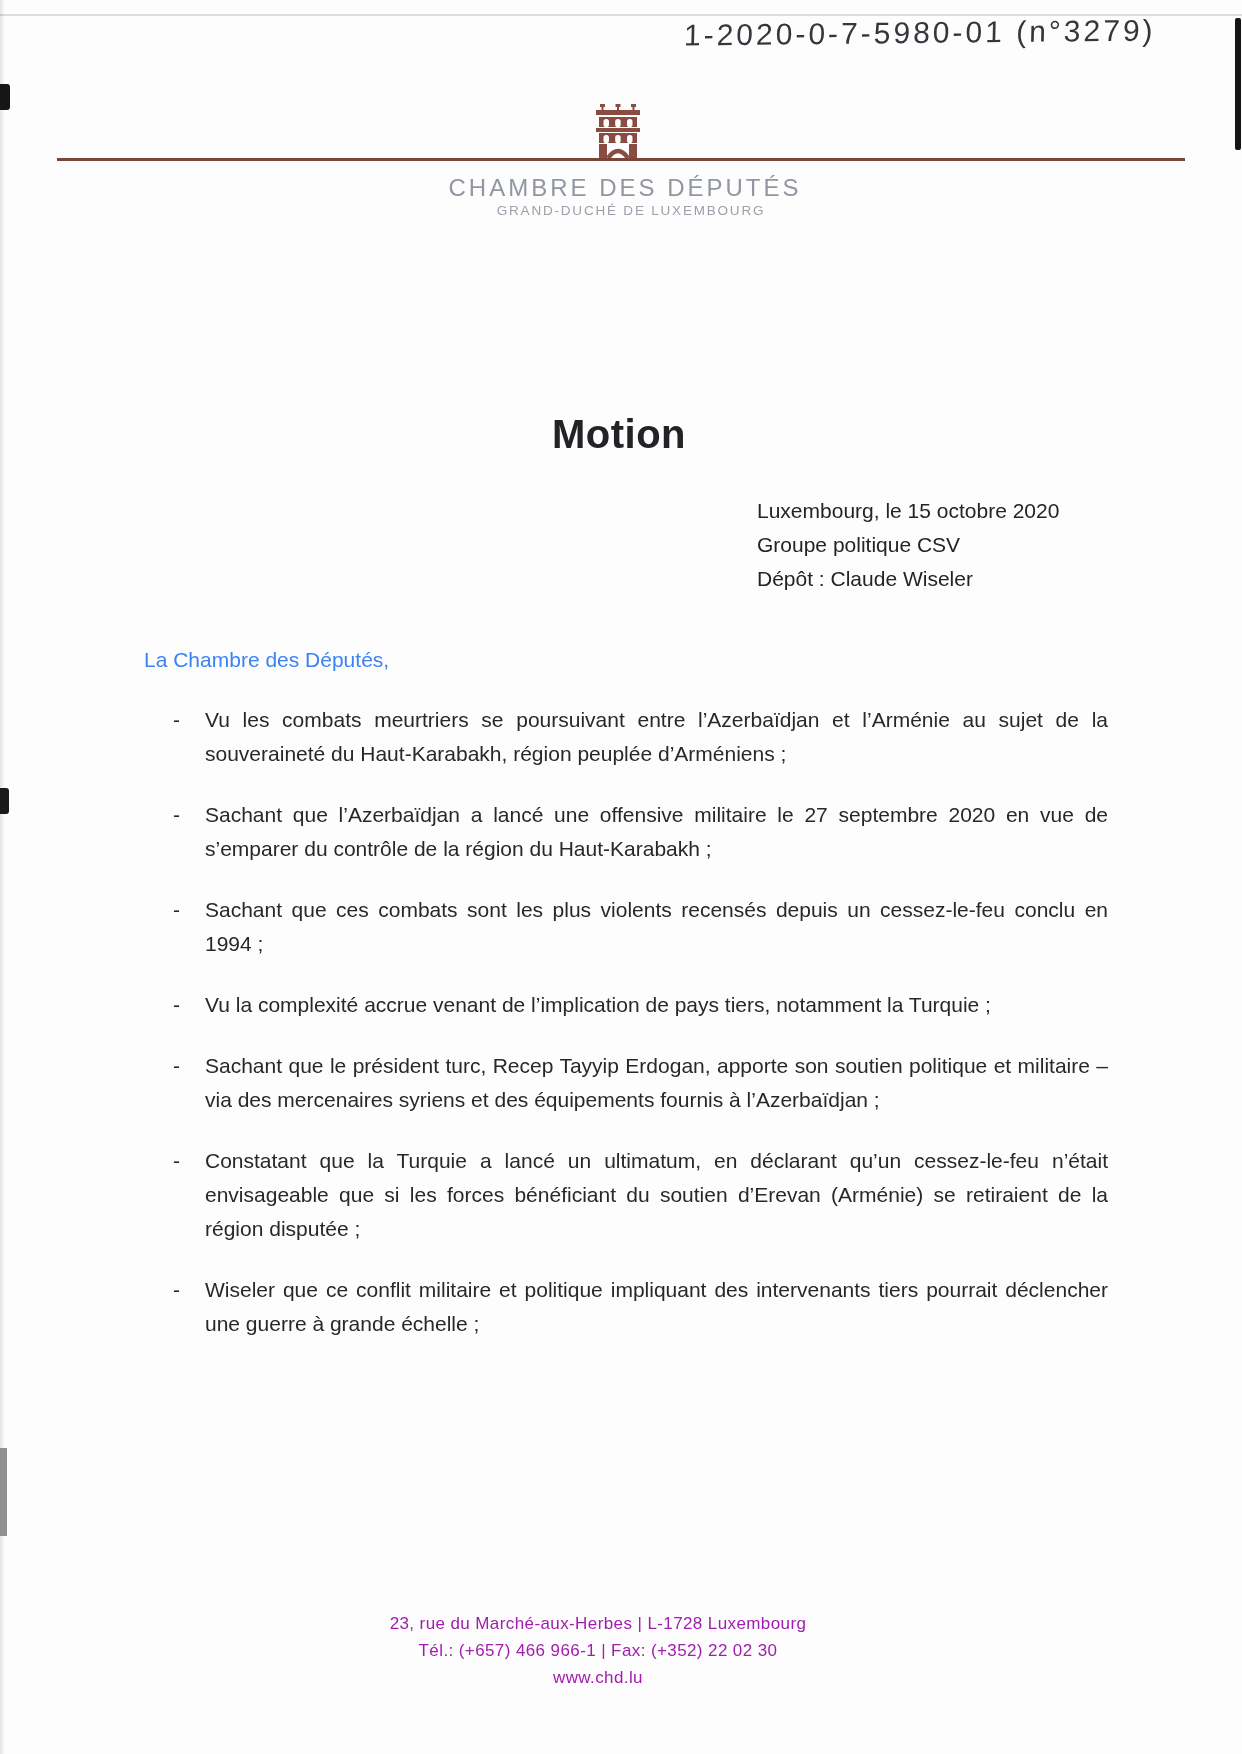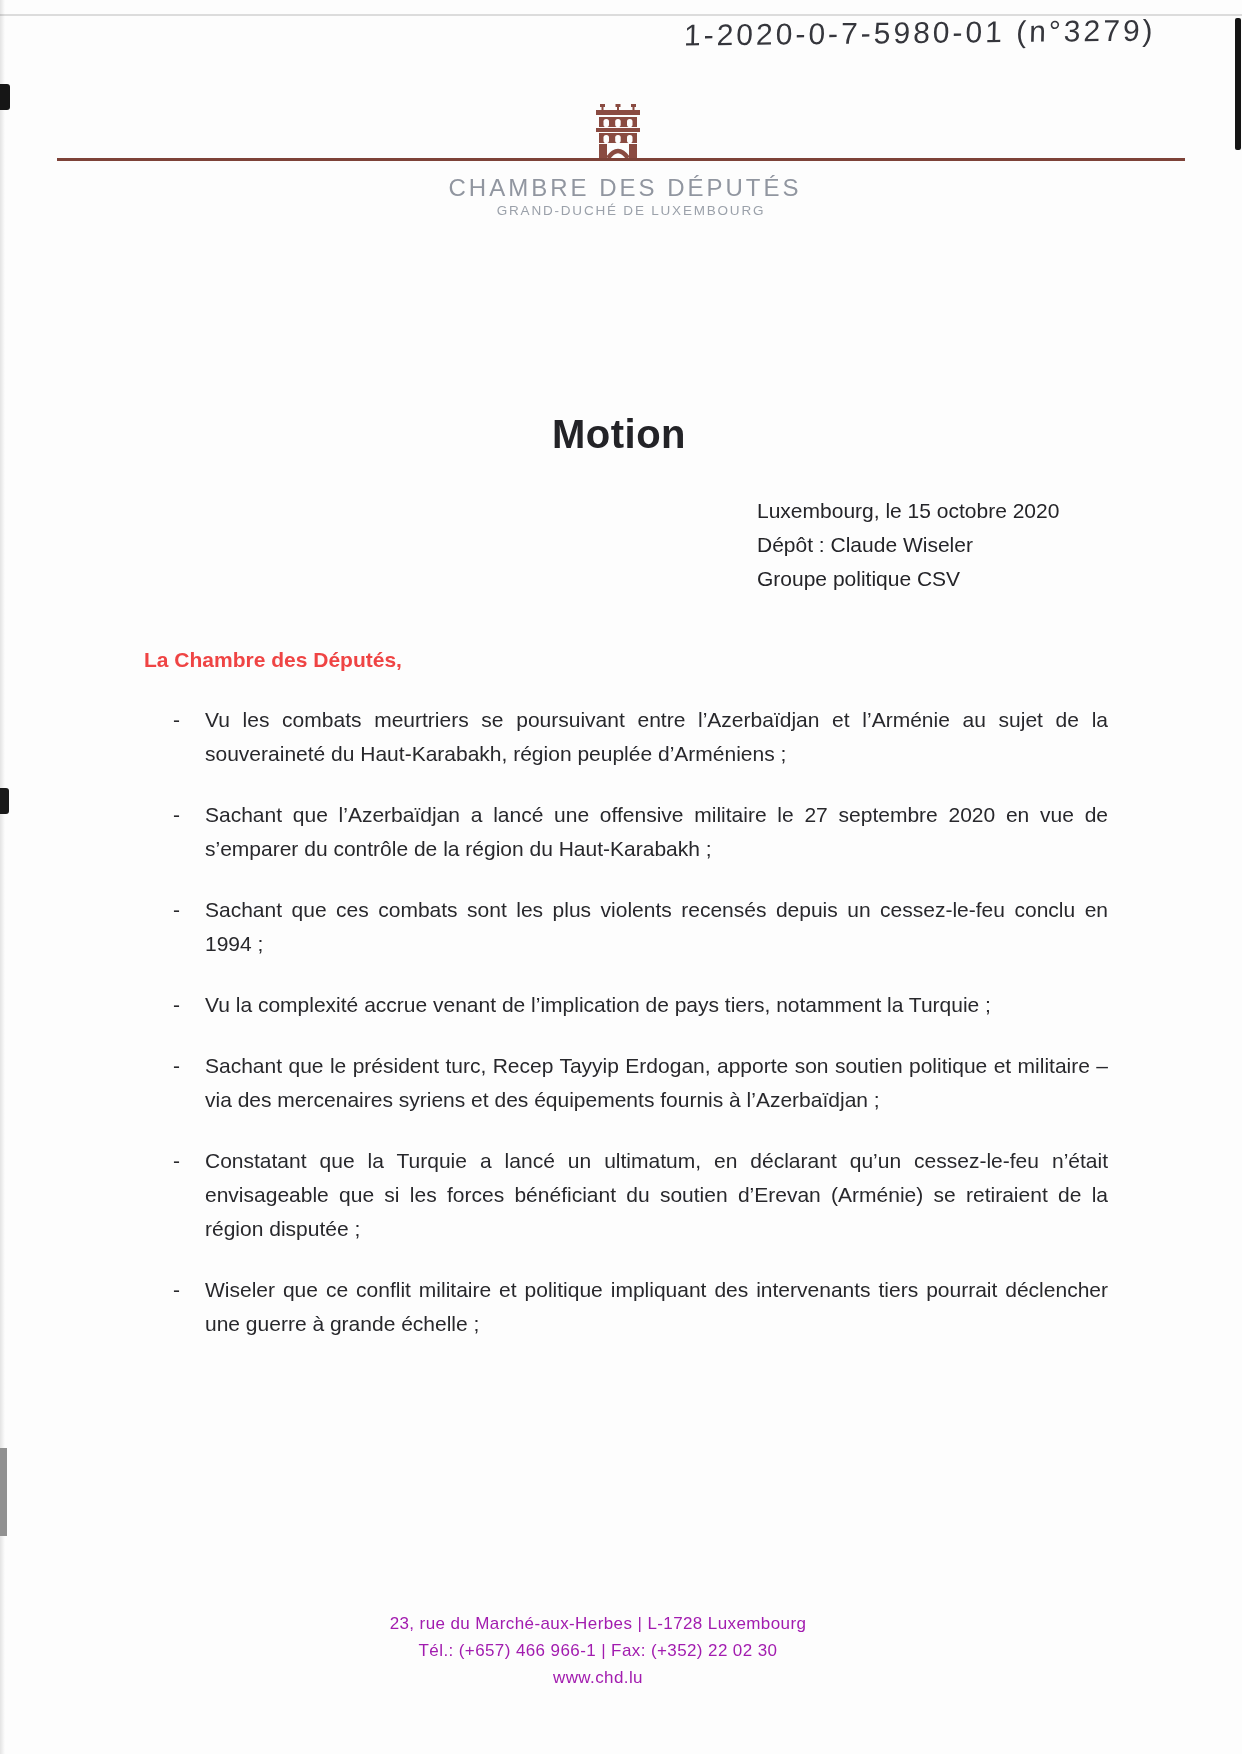--- a/index.html
+++ b/index.html
@@ -67,22 +67,22 @@
     margin-left: 21px;
   }
   .meta-block {
     position: absolute; top: 494px; left: 757px;
     font-size: 21px; font-weight: normal;
     line-height: 34px;
     color: #242428;
   }
   .salutation {
     position: absolute; top: 648px; left: 144px;
-    font-size: 21px; font-weight: bold;
-    color: #ef4444;
+    font-size: 21px; font-weight: normal;
+    color: #3b82f6;
   }
   .clause-list {
     position: absolute; top: 703px; left: 143px;
     width: 965px;
     margin: 0; padding: 0;
     list-style: none;
   }
   .clause-list li {
     position: relative;
     padding-left: 62px;
@@ -159,22 +159,22 @@
     </svg>
   </div>
   <div class="letterhead-rule"></div>
   <div class="org-name">CHAMBRE DES DÉPUTÉS</div>
   <div class="org-subtitle">GRAND-DUCHÉ DE LUXEMBOURG</div>
 
   <div class="doc-title">Motion</div>
 
   <div class="meta-block">
     <div>Luxembourg, le 15 octobre 2020</div>
+    <div>Groupe politique CSV</div>
     <div>Dépôt : Claude Wiseler</div>
-    <div>Groupe politique CSV</div>
   </div>
 
   <div class="salutation">La Chambre des Députés,</div>
 
   <ul class="clause-list">
     <li>
       <span class="clause-dash">-</span>
       <span>Vu les combats meurtriers se poursuivant entre l’Azerbaïdjan et l’Arménie au sujet de la souveraineté du Haut-Karabakh, région peuplée d’Arméniens ;</span>
     </li>
     <li>

